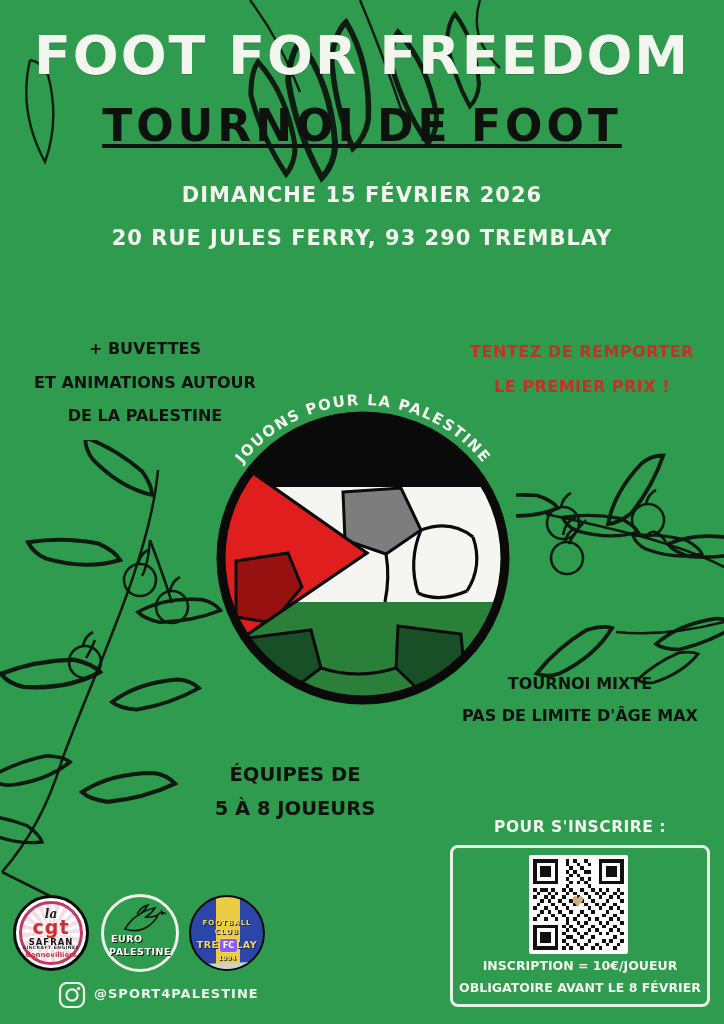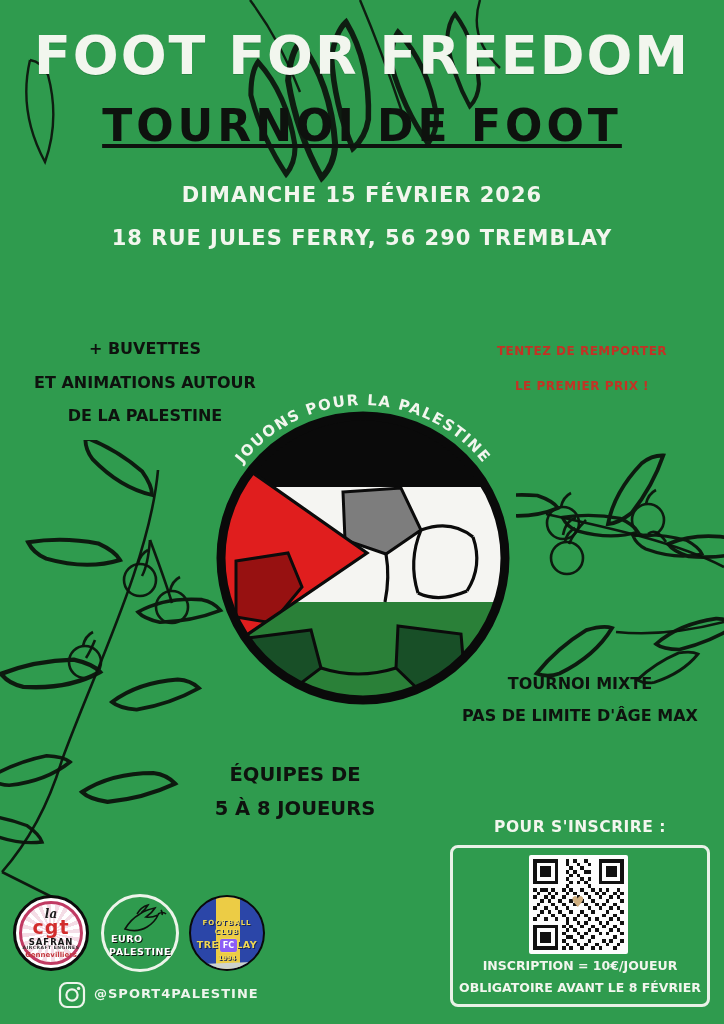--- a/index.html
+++ b/index.html
@@ -13,21 +13,21 @@
   .ctr{text-align:center;}
   .t-white{color:#f2f6ee;}
   .t-black{color:#0e120e;}
   .t-red{color:#c23325;}
   .title{left:0;top:24px;width:724px;font-size:54px;letter-spacing:2px;
          text-shadow:0 1px 0 rgba(0,0,0,.15);}
   .subtitle{left:0;top:100px;width:724px;font-size:44px;letter-spacing:4px;text-decoration:underline;}
   .date{left:0;top:183px;width:724px;font-size:21px;letter-spacing:1px;}
   .address{left:0;top:226px;width:724px;font-size:21px;letter-spacing:1px;}
   .side-note{left:0;top:332px;width:290px;font-size:16px;line-height:33.5px;}
-  .prize{left:440px;top:334px;width:284px;font-size:12px;line-height:35px;letter-spacing:.5px;}
+  .prize{left:440px;top:334px;width:284px;font-size:16px;line-height:35px;letter-spacing:.5px;}
   .rules{left:436px;top:668px;width:288px;font-size:16px;line-height:32px;}
   .teams{left:170px;top:758px;width:250px;font-size:19.5px;line-height:34px;}
   .register-label{left:450px;top:818px;width:260px;font-size:15.5px;letter-spacing:.5px;}
   .register-box{left:450px;top:845px;width:254px;height:156px;
     border:3px solid #e9f1e7;border-radius:8px;text-align:center;}
   .qr-wrap{position:absolute;left:76px;top:7px;width:99px;height:99px;background:#fdfdfd;
     border-radius:2px;padding:0;}
   .qr-wrap svg{position:absolute;left:4px;top:4px;}
   .heart{position:absolute;left:42px;top:38px;font-size:15px;color:#cfae7e;font-weight:normal;}
   .fee{position:absolute;left:0;top:110px;width:100%;font-size:12.5px;color:#f2f6ee;}
@@ -137,21 +137,21 @@
       <use href="#leaf" transform="translate(182,262) rotate(176) scale(1.2)"></use>
       <use href="#olive" transform="translate(47,131)"></use>
       <use href="#olive" transform="translate(51,166)"></use>
       <use href="#olive" transform="translate(132,128)"></use>
     </g>
   </svg>
 
   <div class="abs ctr t-white title">FOOT FOR FREEDOM</div>
   <div class="abs ctr t-black subtitle">TOURNOI DE FOOT</div>
   <div class="abs ctr t-white date">DIMANCHE 15 FÉVRIER 2026</div>
-  <div class="abs ctr t-white address">18 RUE JULES FERRY, 56 290 TREMBLAY</div>
+  <div class="abs ctr t-white address">20 RUE JULES FERRY, 93 290 TREMBLAY</div>
 
   <div class="abs ctr t-black side-note">
     <div>+ BUVETTES</div>
     <div>ET ANIMATIONS AUTOUR</div>
     <div>DE LA PALESTINE</div>
   </div>
 
   <div class="abs ctr t-red prize">
     <div>TENTEZ DE REMPORTER</div>
     <div>LE PREMIER PRIX !</div>

